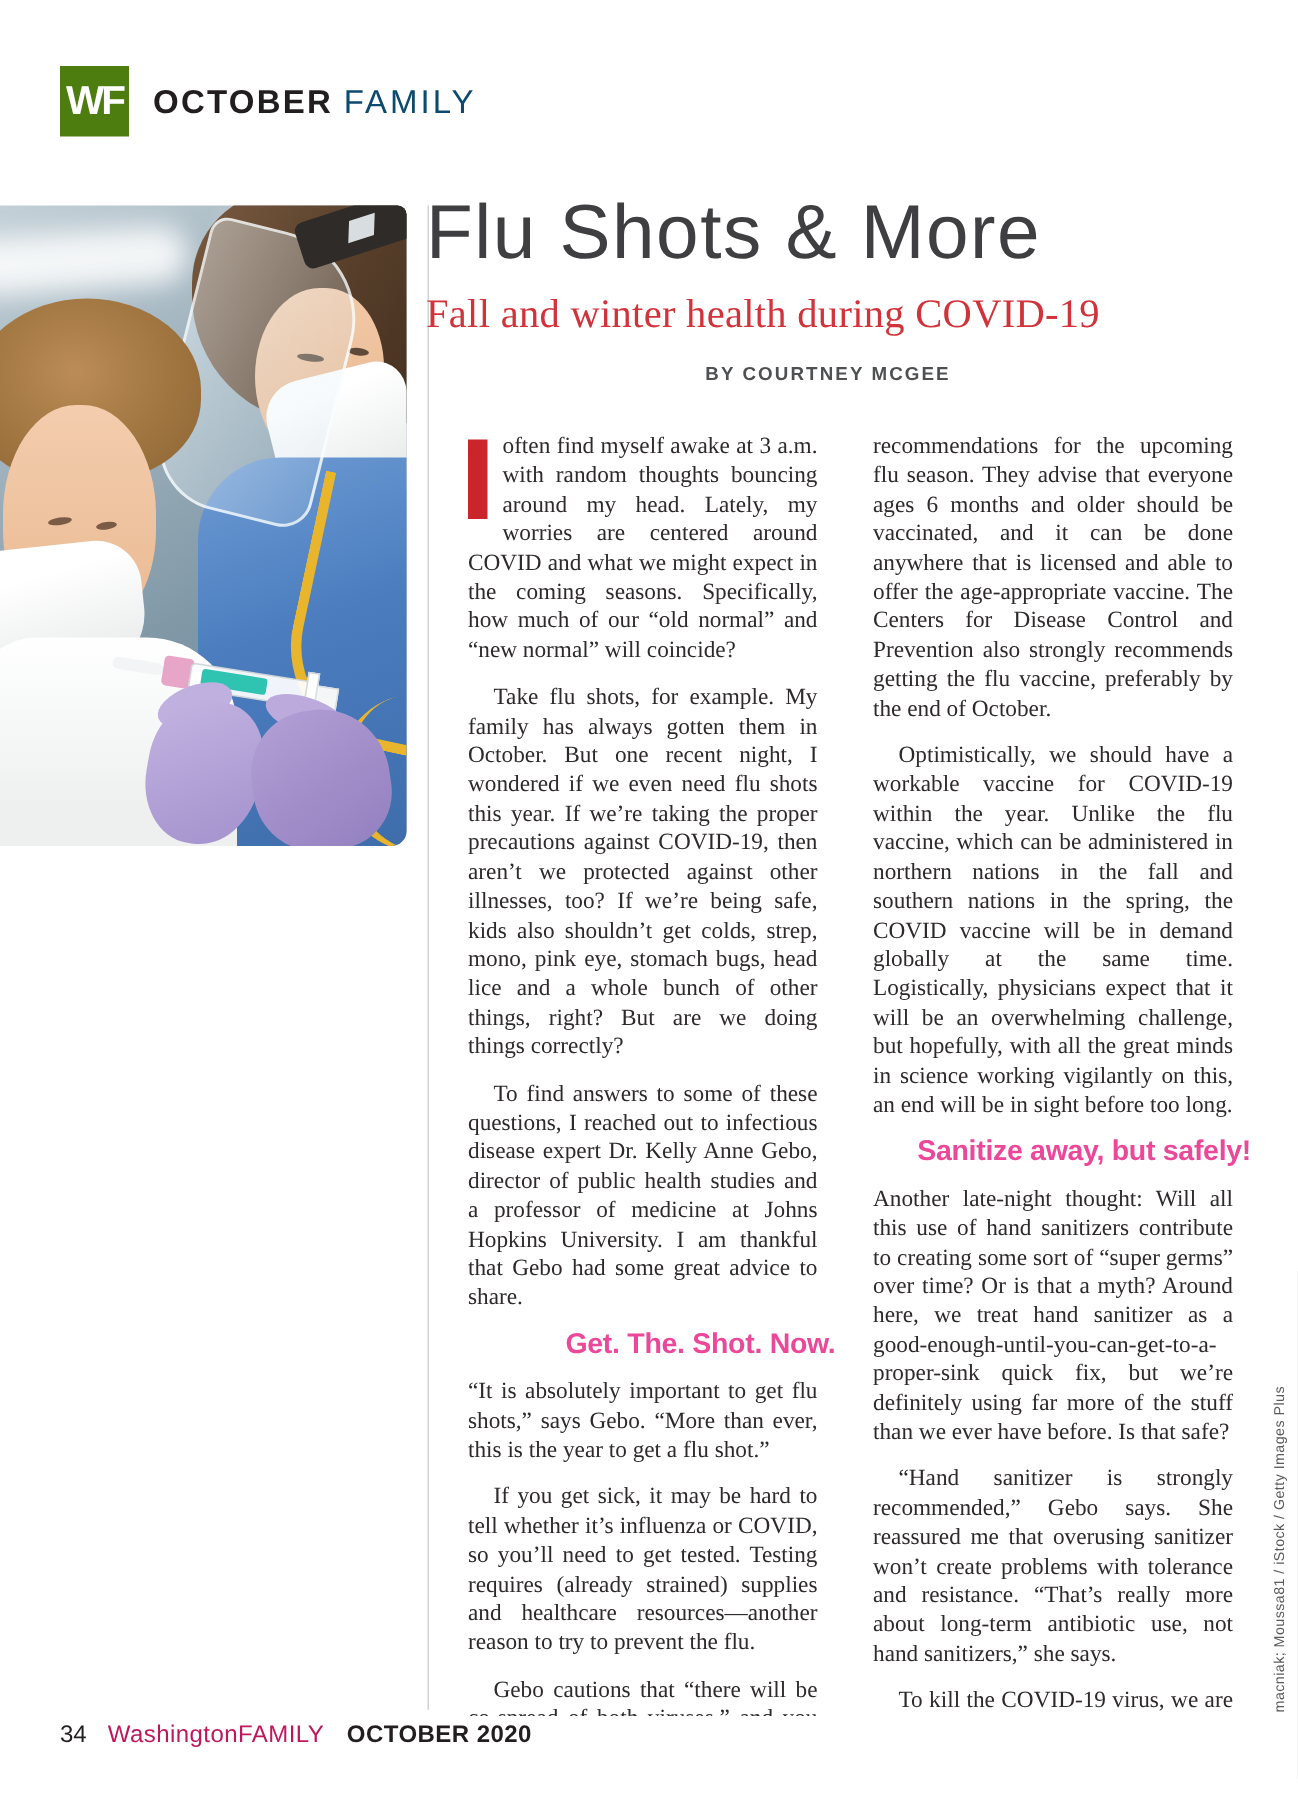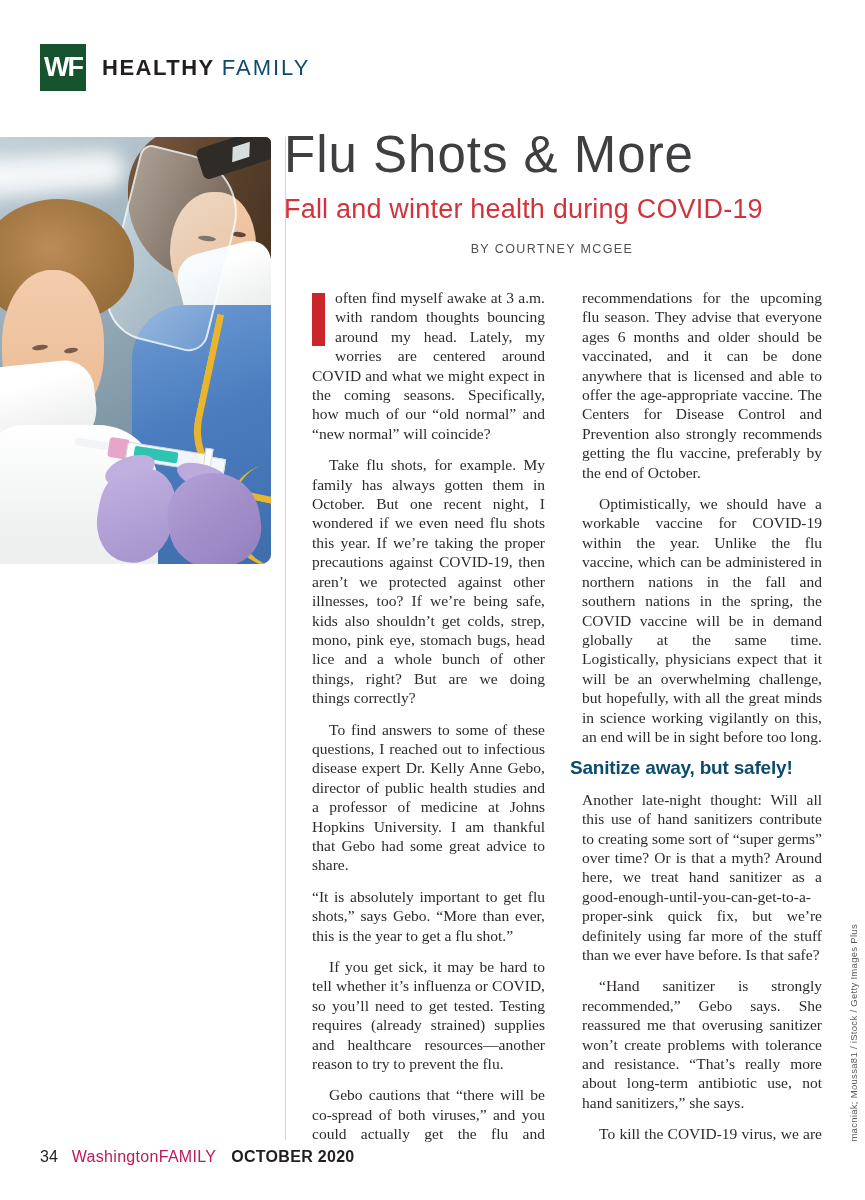--- a/index.html
+++ b/index.html
@@ -1,21 +1,21 @@
 <!DOCTYPE html>
 <html><head>
 <meta charset="utf-8">
 <style>
   html,body{margin:0;padding:0;background:#e9e9e9;}
   .page{position:relative;width:865px;height:1200px;background:#ffffff;overflow:hidden;
         font-family:"Liberation Serif",serif;}
 
   
   .masthead{position:absolute;left:40px;top:44px;display:flex;align-items:center;}
-  .wf-box{width:46px;height:47px;background:#14532d;color:#ffffff;display:flex;
+  .wf-box{width:46px;height:47px;background:#4d7c0f;color:#ffffff;display:flex;
           align-items:center;justify-content:center;font-family:"Liberation Sans",sans-serif;
           font-weight:700;font-size:27px;letter-spacing:-2px;}
   .mast-title{margin-left:16px;font-family:"Liberation Sans",sans-serif;font-size:22px;
           letter-spacing:1.5px;display:flex;align-items:baseline;}
   .mast-bold{font-weight:700;color:#221e1f;}
   .mast-light{font-weight:400;color:#0c4a6e;margin-left:7px;letter-spacing:2px;}
 
   
   .photo{position:absolute;left:0;top:137px;width:271px;height:427px;overflow:hidden;
          border-radius:0 6px 10px 0;background:linear-gradient(150deg,#c3d0d7 0%,#9fb2bd 30%,#7e96a5 62%,#8aa0ac 100%);}
@@ -78,32 +78,32 @@
   .ph-glove-right{left:168px;top:336px;width:92px;height:94px;
             background:linear-gradient(150deg,#b3a0d6,#927fbe);border-radius:45% 50% 40% 45%;transform:rotate(-8deg);}
 
   
   .vrule{position:absolute;left:285px;top:137px;width:1px;height:1003px;background:#d1d3d4;}
 
   
   .article-head{position:absolute;left:284px;top:128px;width:536px;}
   .a-title{font-family:"Liberation Sans",sans-serif;font-weight:300;font-size:51px;
            line-height:54px;color:#3f3e40;letter-spacing:1px;margin:0;}
-  .a-sub{font-family:Liberation Sans, sans-serif;font-weight:500;font-size:27px;
+  .a-sub{font-family:Liberation Serif, serif;font-weight:500;font-size:27px;
            color:#d2333a;margin-top:12px;letter-spacing:.2px;}
   .a-byline{font-family:"Liberation Sans",sans-serif;font-size:12.5px;letter-spacing:1.4px;
-           color:#4f5052;text-align:center;margin-top:17px;}
+           color:#4f5052;text-align:center;margin-top:17px;font-weight:bold;}
 
   .body-cols{position:absolute;left:300px;top:276px;width:534px;height:868px;
            display:grid;grid-template-columns:257px 264px;column-gap:13px;overflow:hidden;}
   .col{color:#2e2a2b;font-size:15.5px;line-height:19.4px;text-align:justify;}
   .col p{margin:12px;}
   .col p.ind{text-indent:17px;}
   .col h3{font-family:"Liberation Sans",sans-serif;font-weight:700;font-size:19px;
-           color:#0c4a6e;margin:11px 0 3px 0;letter-spacing:-.2px;text-align:left;}
+           color:#ec4899;margin:11px 0 3px 0;letter-spacing:-.2px;text-align:right;}
   .dropcap{float:left;width:13px;height:53px;background:#c9252b;color:#c9252b;
            margin:5px 10px 2px 0;overflow:hidden;font-size:10px;}
 
   
   .footer{position:absolute;left:40px;top:1148px;display:flex;align-items:baseline;
           font-family:"Liberation Sans",sans-serif;font-size:16px;}
   .f-num{font-weight:400;color:#221e1f;}
   .f-mag{color:#be185d;margin-left:14px;letter-spacing:.3px;}
   .f-issue{font-weight:700;color:#221e1f;margin-left:15px;letter-spacing:.3px;}
   .credit{position:absolute;right:6px;bottom:58px;writing-mode:vertical-rl;
@@ -113,21 +113,21 @@
 </head>
 <body>
 
 <div class="page">
 
   <div class="masthead">
     <div class="wf-box">
       <span>WF</span>
     </div>
     <div class="mast-title">
-      <span class="mast-bold">HEALTHY</span>
+      <span class="mast-bold">OCTOBER</span>
       <span class="mast-light">FAMILY</span>
     </div>
   </div>
 
   <div class="photo">
     <div class="ph-light"></div>
     <div class="ph-light2"></div>
     <div class="ph-nurse-hair"></div>
     <div class="ph-nurse-face"></div>
     <div class="ph-nurse-eye1"></div>
@@ -165,20 +165,21 @@
     <h1 class="a-title">Flu Shots &amp; More</h1>
     <div class="a-sub">Fall and winter health during COVID-19</div>
     <div class="a-byline">BY COURTNEY MCGEE</div>
   </div>
 
   <div class="body-cols">
     <div class="col">
       <p><span class="dropcap">I</span><span>often find myself awake at 3 a.m. with random thoughts bouncing around my head. Lately, my worries are centered around COVID and what we might expect in the coming seasons. Specifically, how much of our “old normal” and “new normal” will coincide?</span></p>
       <p class="ind">Take flu shots, for example. My family has always gotten them in October. But one recent night, I wondered if we even need flu shots this year. If we’re taking the proper precautions against COVID-19, then aren’t we protected against other illnesses, too? If we’re being safe, kids also shouldn’t get colds, strep, mono, pink eye, stomach bugs, head lice and a whole bunch of other things, right? But are we doing things correctly?</p>
       <p class="ind">To find answers to some of these questions, I reached out to infectious disease expert Dr. Kelly Anne Gebo, director of public health studies and a professor of medicine at Johns Hopkins University. I am thankful that Gebo had some great advice to share.</p>
+      <h3>Get. The. Shot. Now.</h3>
       <p>“It is absolutely important to get flu shots,” says Gebo. “More than ever, this is the year to get a flu shot.”</p>
       <p class="ind">If you get sick, it may be hard to tell whether it’s influenza or COVID, so you’ll need to get tested. Testing requires (already strained) supplies and healthcare resources—another reason to try to prevent the flu.</p>
       <p class="ind">Gebo cautions that “there will be co-spread of both viruses,” and you could actually get the flu and COVID at the same time. However, the flu has both a vaccine and treament available. “Let’s get that managed because we can,” says Gebo.</p>
       <p class="ind">If you haven’t already gotten your flu shot, schedule an appointment now. Vaccinating early can provide coverage until March. Will we need a booster later? It’s hard to say right now.</p>
 
     </div>
     <div class="col">
       <p>recommendations for the upcoming flu season. They advise that everyone ages 6 months and older should be vaccinated, and it can be done anywhere that is licensed and able to offer the age-appropriate vaccine. The Centers for Disease Control and Prevention also strongly recommends getting the flu vaccine, preferably by the end of October.</p>
       <p class="ind">Optimistically, we should have a workable vaccine for COVID-19 within the year. Unlike the flu vaccine, which can be administered in northern nations in the fall and southern nations in the spring, the COVID vaccine will be in demand globally at the same time. Logistically, physicians expect that it will be an overwhelming challenge, but hopefully, with all the great minds in science working vigilantly on this, an end will be in sight before too long.</p>
       <h3>Sanitize away, but safely!</h3>

